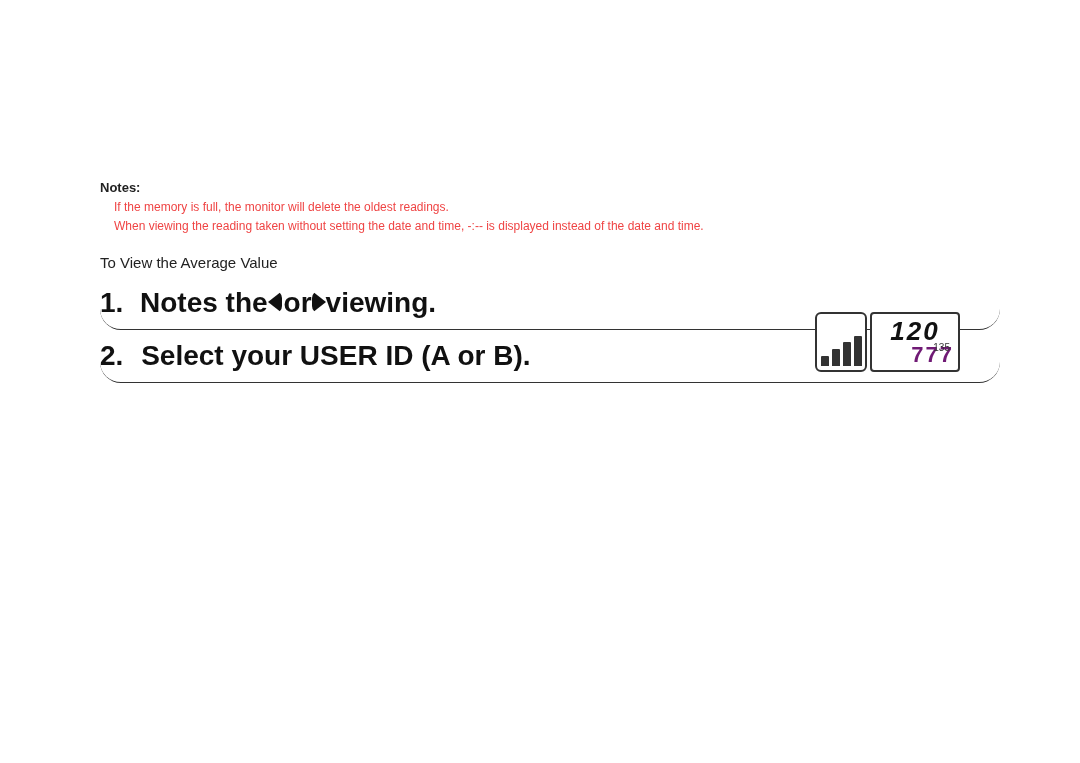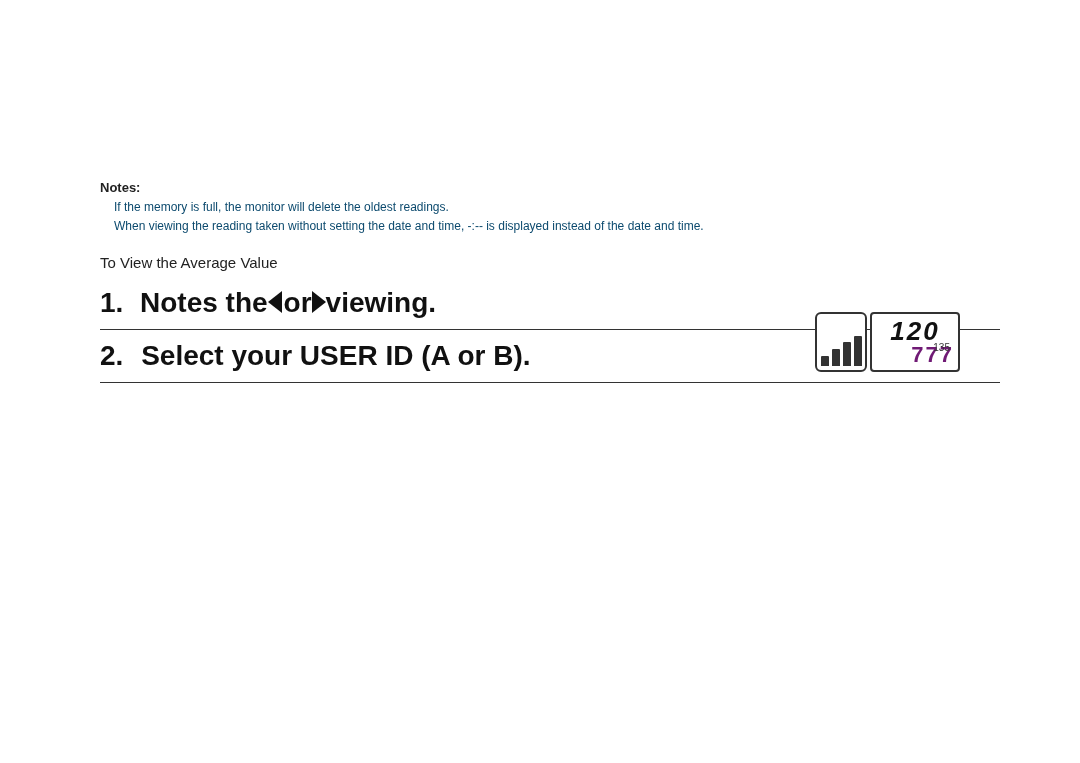--- a/index.html
+++ b/index.html
@@ -1,18 +1,19 @@
 <!DOCTYPE html>
 <html><head>
   <meta charset="utf-8">
   <style>
     * {
       margin: 0;
       padding: 0;
       box-sizing: border-box;
+      border-radius: 21px;
     }
 
     body {
       width: 1080px;
       height: 763px;
       background: #ffffff;
       font-family: Arial, sans-serif;
       overflow: hidden;
     }
 
@@ -30,21 +31,21 @@
 
     .notes-label {
       font-size: 13px;
       color: #222;
       font-weight: bold;
       margin-bottom: 3px;
     }
 
     .notes-text {
       font-size: 12px;
-      color: #0c4a6e;
+      color: #ef4444;
       margin-left: 14px;
       line-height: 1.6;
     }
 
     .section-heading {
       font-size: 15px;
       color: #222;
       margin-bottom: 6px;
       margin-top: 16px;
     }

